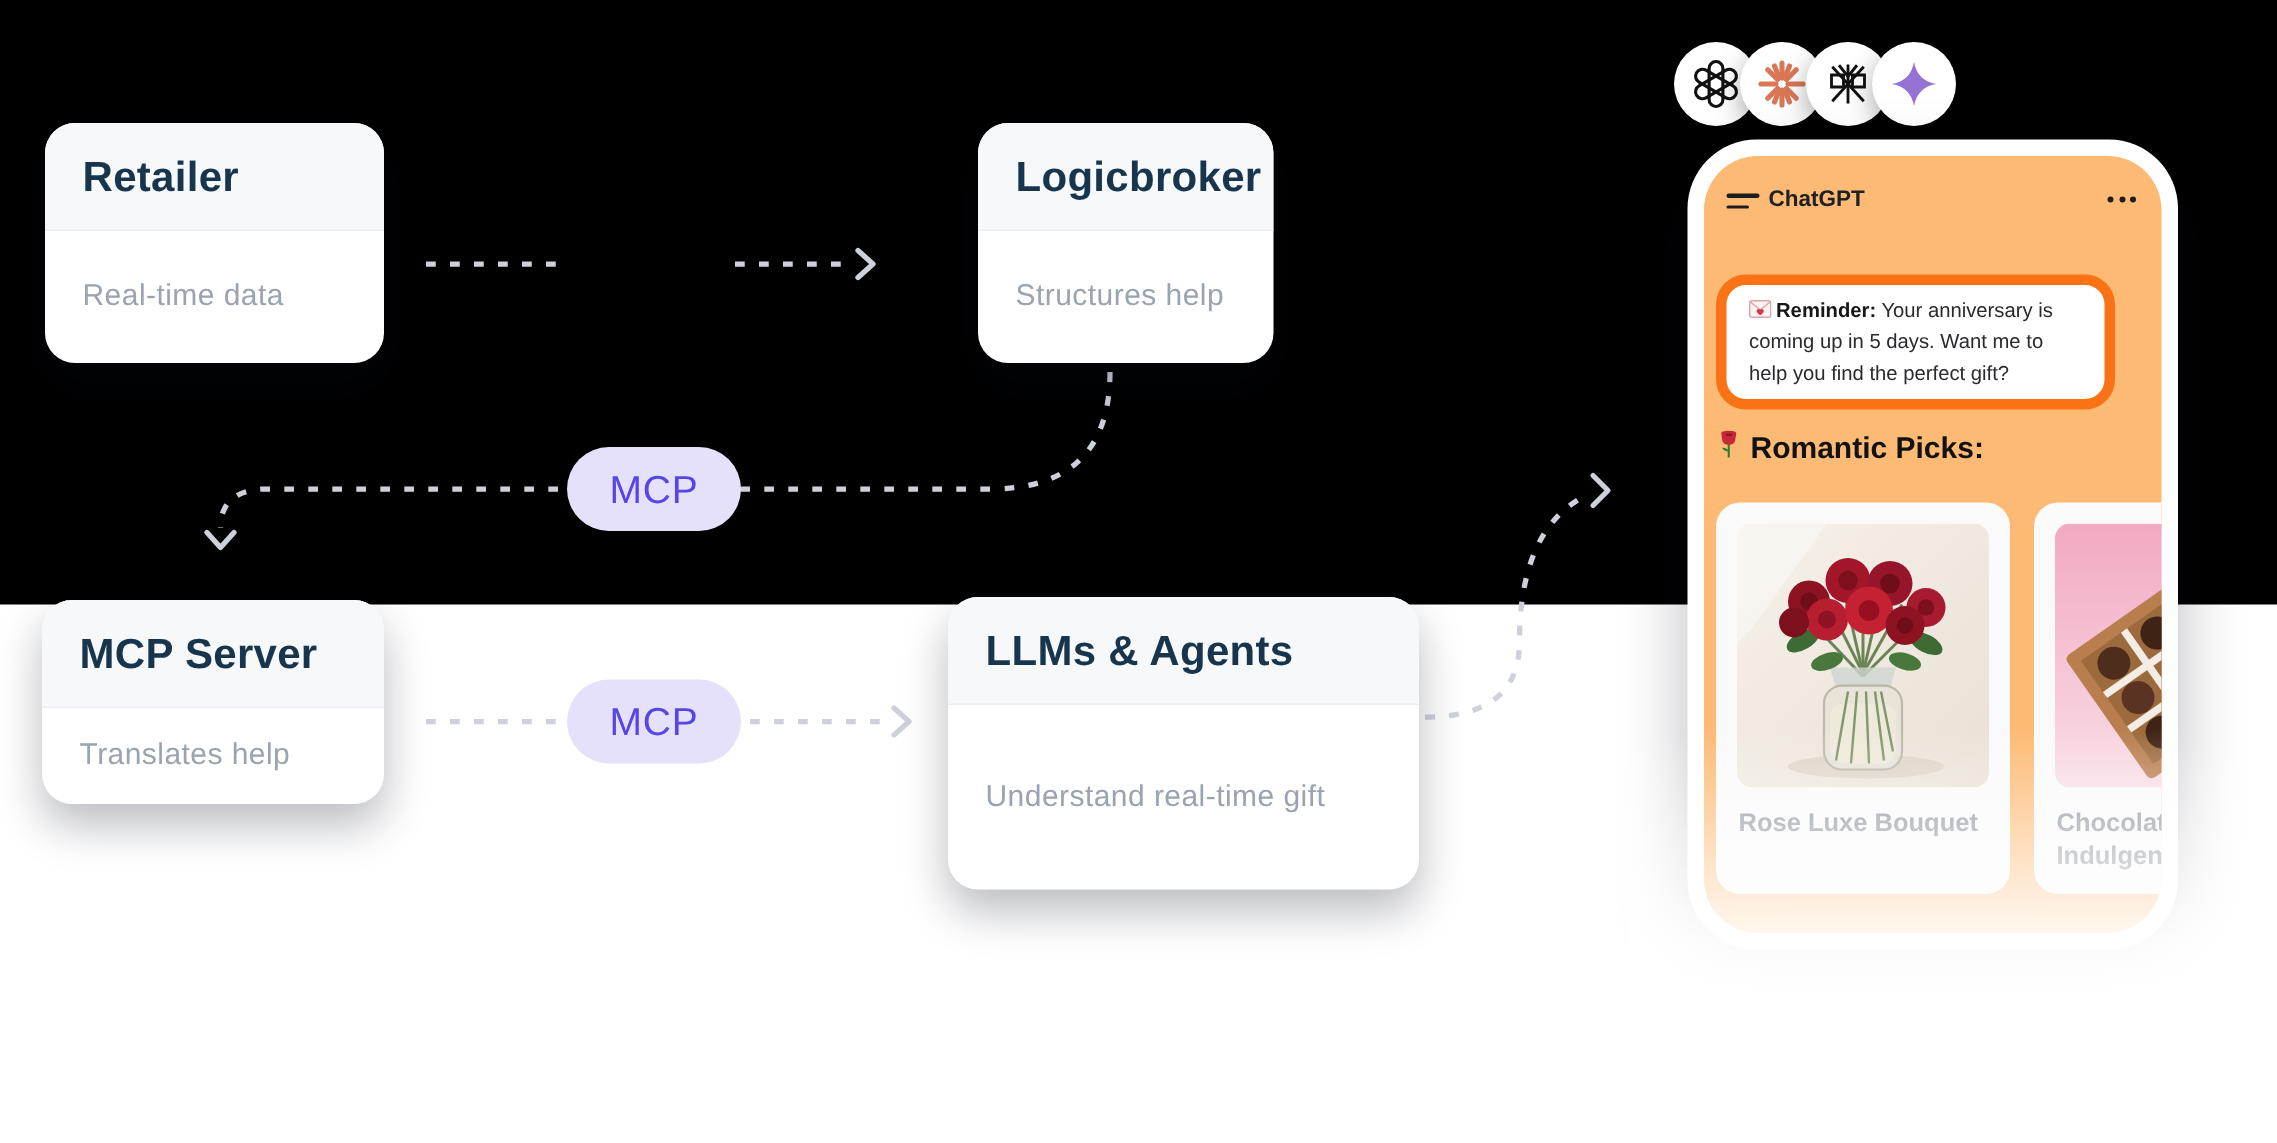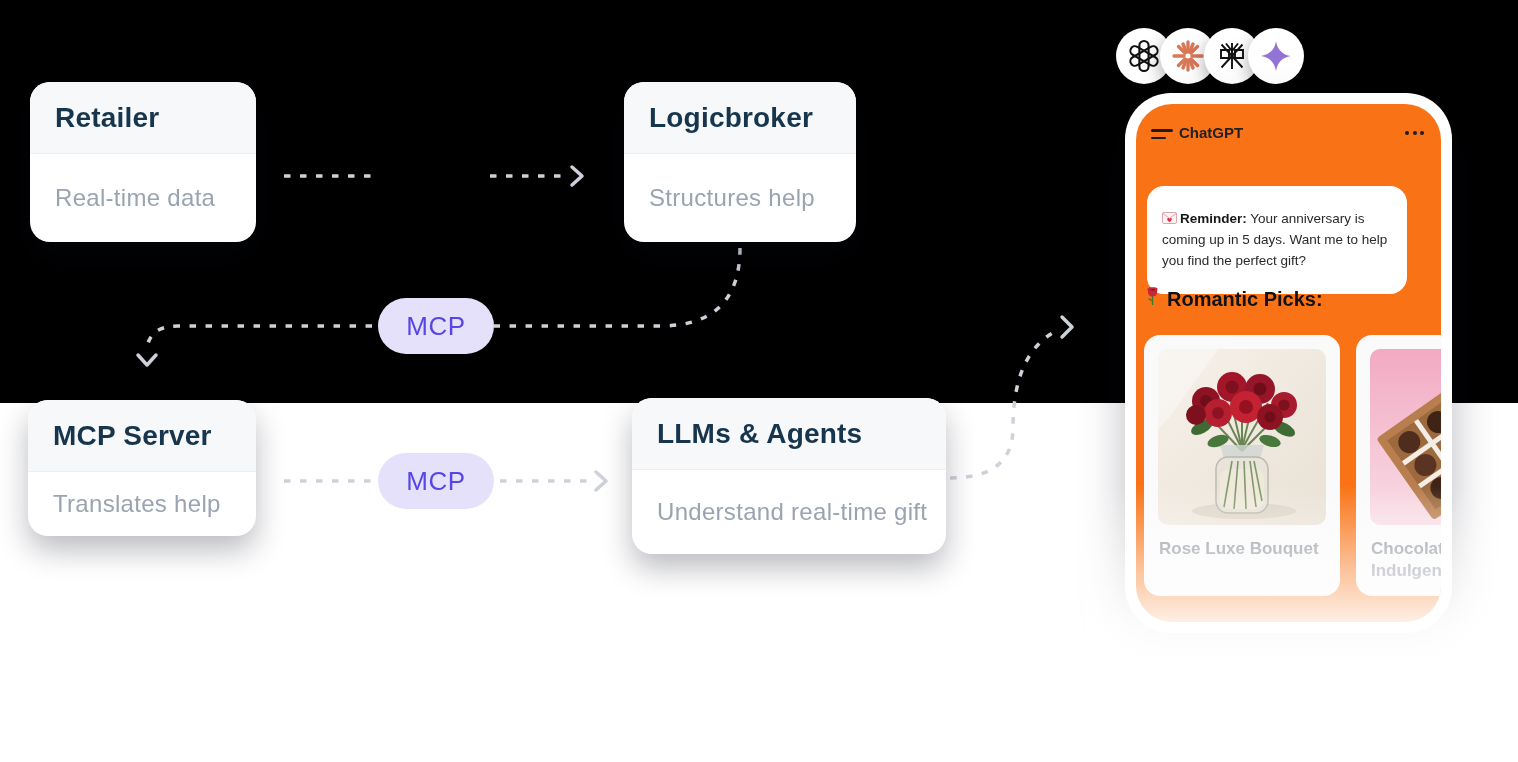--- a/index.html
+++ b/index.html
@@ -8,25 +8,25 @@
   #stage { position:relative; width:1518px; height:762px; overflow:hidden; background:#ffffff; }
   .bg-top { position:absolute; left:0; top:0; width:1518px; height:403px; background:#000; }
 
   
   .node { position:absolute; background:#fff; border-radius:20px;
           box-shadow:0 14px 30px rgba(10,15,30,.28); overflow:hidden; }
   .node-header { background:#f7f8fa; border-bottom:1px solid #eceef1; height:72px;
                  display:flex; align-items:center; padding-left:25px; }
   .node-title { font-size:28px; font-weight:700; color:#17364d; letter-spacing:.2px; }
   .node-body { display:flex; align-items:center; padding-left:25px; height:calc(100% - 73px); }
-  .node-subtitle { font-size:24px; color:#9aa3b0; letter-spacing:.3px; }
+  .node-subtitle { font-size:20px; color:#9aa3b0; letter-spacing:.3px; }
   .node-retailer   { left:30px;  top:82px;  width:226px; height:160px; }
-  .node-logicbroker{ left:624px; top:82px;  width:232px; height:160px; }
+  .node-logicbroker{ left:652px; top:82px;  width:197px; height:160px; }
   .node-mcpserver  { left:28px;  top:400px; width:228px; height:136px; }
-  .node-llms       { left:632px; top:398px; width:314px; height:156px; }
+  .node-llms       { left:632px; top:398px; width:314px; height:195px; }
 
   
   .pill { position:absolute; background:#e6e1fb; color:#5746e5; border-radius:28px;
           display:flex; align-items:center; justify-content:center;
           font-size:26px; font-weight:500; letter-spacing:.5px; }
   .pill-api  { left:388px; top:148px; width:96px;  height:56px; }
   .pill-mcp1 { left:378px; top:298px; width:116px; height:56px; }
   .pill-mcp2 { left:378px; top:453px; width:116px; height:56px; }
 
   svg.connectors { position:absolute; left:0; top:0; pointer-events:none; }
@@ -37,33 +37,33 @@
   .logo-row { position:absolute; left:1116px; top:28px; display:flex; }
   .logo-circle { width:56px; height:56px; border-radius:50%; background:#fff;
                  display:flex; align-items:center; justify-content:center;
                  box-shadow:0 6px 18px rgba(0,0,0,.35); }
   .logo-circle + .logo-circle { margin-left:-12px; }
 
   
   .phone { position:absolute; left:1125px; top:93px; width:327px; height:540px;
            background:#fff; border-radius:46px; padding:11px;
            box-shadow:0 20px 45px rgba(15,15,35,.28); }
-  .screen { position:relative; width:100%; height:100%; background:#f97316;
+  .screen { position:relative; width:100%; height:100%; background:#fdba74;
             border-radius:36px; overflow:hidden; }
   .ph-hamburger { position:absolute; left:15px; top:25px; width:22px; cursor:pointer; }
   .ph-hamburger i { display:block; height:2.6px; background:#1d1d1f; border-radius:2px; }
   .ph-hamburger i:first-child { width:22px; }
   .ph-hamburger i:last-child  { width:15px; margin-top:5px; }
   .ph-title { position:absolute; left:43px; top:20px; font-size:15px; font-weight:600; color:#202123; }
   .ph-dots { position:absolute; right:17px; top:27px; display:flex; gap:3.5px; }
   .ph-dots i { width:4px; height:4px; border-radius:50%; background:#1d1d1f; }
 
   .bubble { position:absolute; left:8px; top:79px; width:266px;
-            border:3px solid #f97316; border-radius:20px; background:#fff;
-            padding:23px 15px; font-size:13.5px; line-height:1.5; color:#2a2a2e; }
+            border:7px solid #f97316; border-radius:20px; background:#fff;
+            padding:7px 15px; font-size:13.5px; line-height:1.5; color:#2a2a2e; }
   .bubble b { color:#17171a; }
   .bubble .emj { display:inline-block; vertical-align:-1px; margin-right:3px; }
 
   .section-head { position:absolute; left:9px; top:183px; display:flex; align-items:center; gap:7px;
                   font-size:20px; font-weight:700; color:#121214; }
 
   .products { position:absolute; left:8px; top:231px; display:flex; gap:16px; }
   .product-card { width:196px; background:#fafafb; border-radius:16px; padding:14px; flex:none; cursor:pointer; }
   .product-img { width:168px; height:176px; border-radius:10px; overflow:hidden; display:block; }
   .product-name { margin:13px 0 0 1px; font-size:17px; font-weight:600; color:#8d939c; line-height:1.3; }

